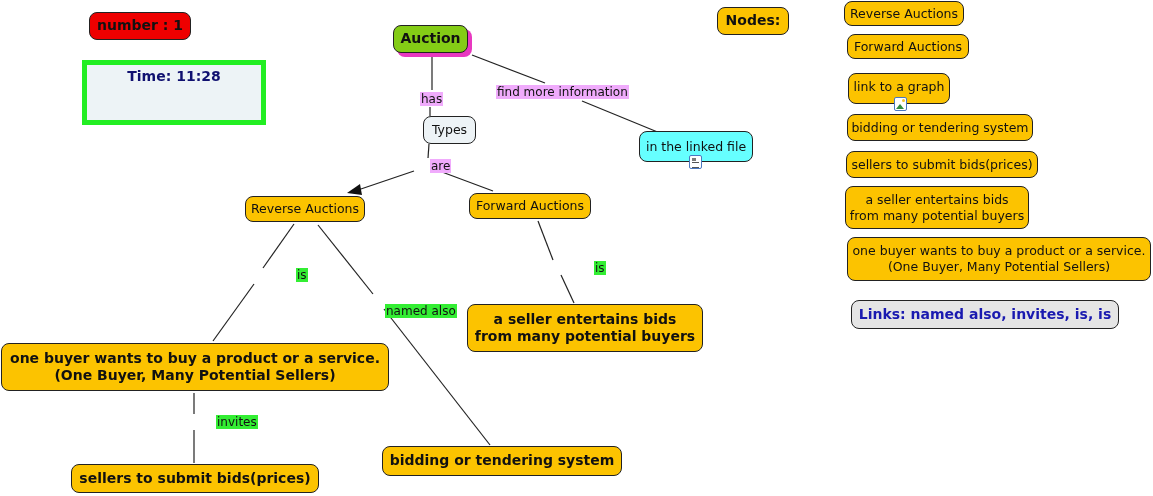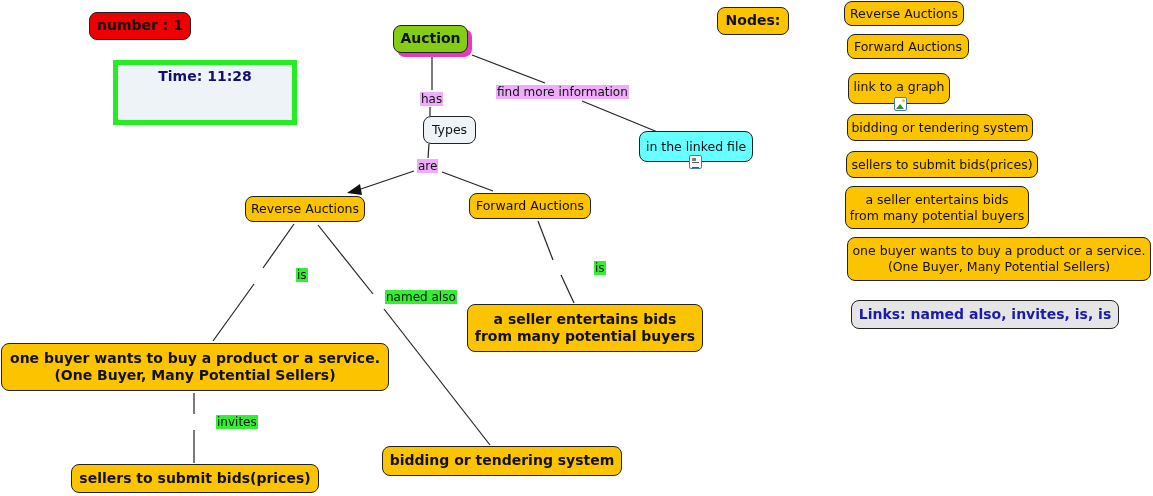--- a/index.html
+++ b/index.html
@@ -44,34 +44,34 @@
     <line x1="194" y1="393" x2="194" y2="414"></line>
     <line x1="194" y1="430" x2="194" y2="463"></line>
   </g>
   <polygon points="347,193 360,184 362,195" fill="#111"></polygon>
 </svg>
 
 <div class="node" style="left:89px;top:12px;width:102px;height:28px;background:#ee0000;font-weight:bold;font-size:14px;">
   <span>number : 1</span>
 </div>
 
-<div style="position:absolute;left:82px;top:60px;width:184px;height:65px;box-sizing:border-box;border:5px solid #22ee22;background:#edf3f6;color:#101070;font-weight:bold;font-size:14px;text-align:center;line-height:16px;padding-top:3px;margin-left:31px;">
+<div style="position:absolute;left:82px;top:60px;width:184px;height:65px;box-sizing:border-box;border:5px solid #22ee22;background:#edf3f6;color:#101070;font-weight:bold;font-size:14px;text-align:center;line-height:16px;padding-top:3px;">
   <div>Time: 11:28</div>
 </div>
 
 <div style="position:absolute;left:397px;top:29px;width:75px;height:28px;border-radius:8px;background:#e838c0;"></div>
 <div class="node n-b" style="left:393px;top:25px;width:75px;height:28px;background:#84cc16;">
   <span>Auction</span>
 </div>
 
 <span class="lbl" style="left:420px;top:92px;">has</span>
 <span class="lbl" style="left:496px;top:85px;">find more information</span>
-<span class="lbl" style="left:417px;top:159px;">are</span>
+<span class="lbl" style="left:430px;top:159px;">are</span>
 <span class="lbl green" style="left:252px;top:268px;">is</span>
-<span class="lbl green" style="left:341px;top:290px;text-align:center;">named also</span>
+<span class="lbl green" style="left:341px;top:304px;text-align:center;">named also</span>
 <span class="lbl green" style="left:550px;top:261px;">is</span>
 <span class="lbl green" style="left:172px;top:415px;">invites</span>
 
 <div class="node n-s" style="left:423px;top:116px;width:53px;height:28px;background:#edf3f6;">
   <span>Types</span>
 </div>
 
 <div class="node n-s" style="left:639px;top:131px;width:114px;height:31px;background:#66ffff;">
   <span>in the linked file</span>
 </div>

